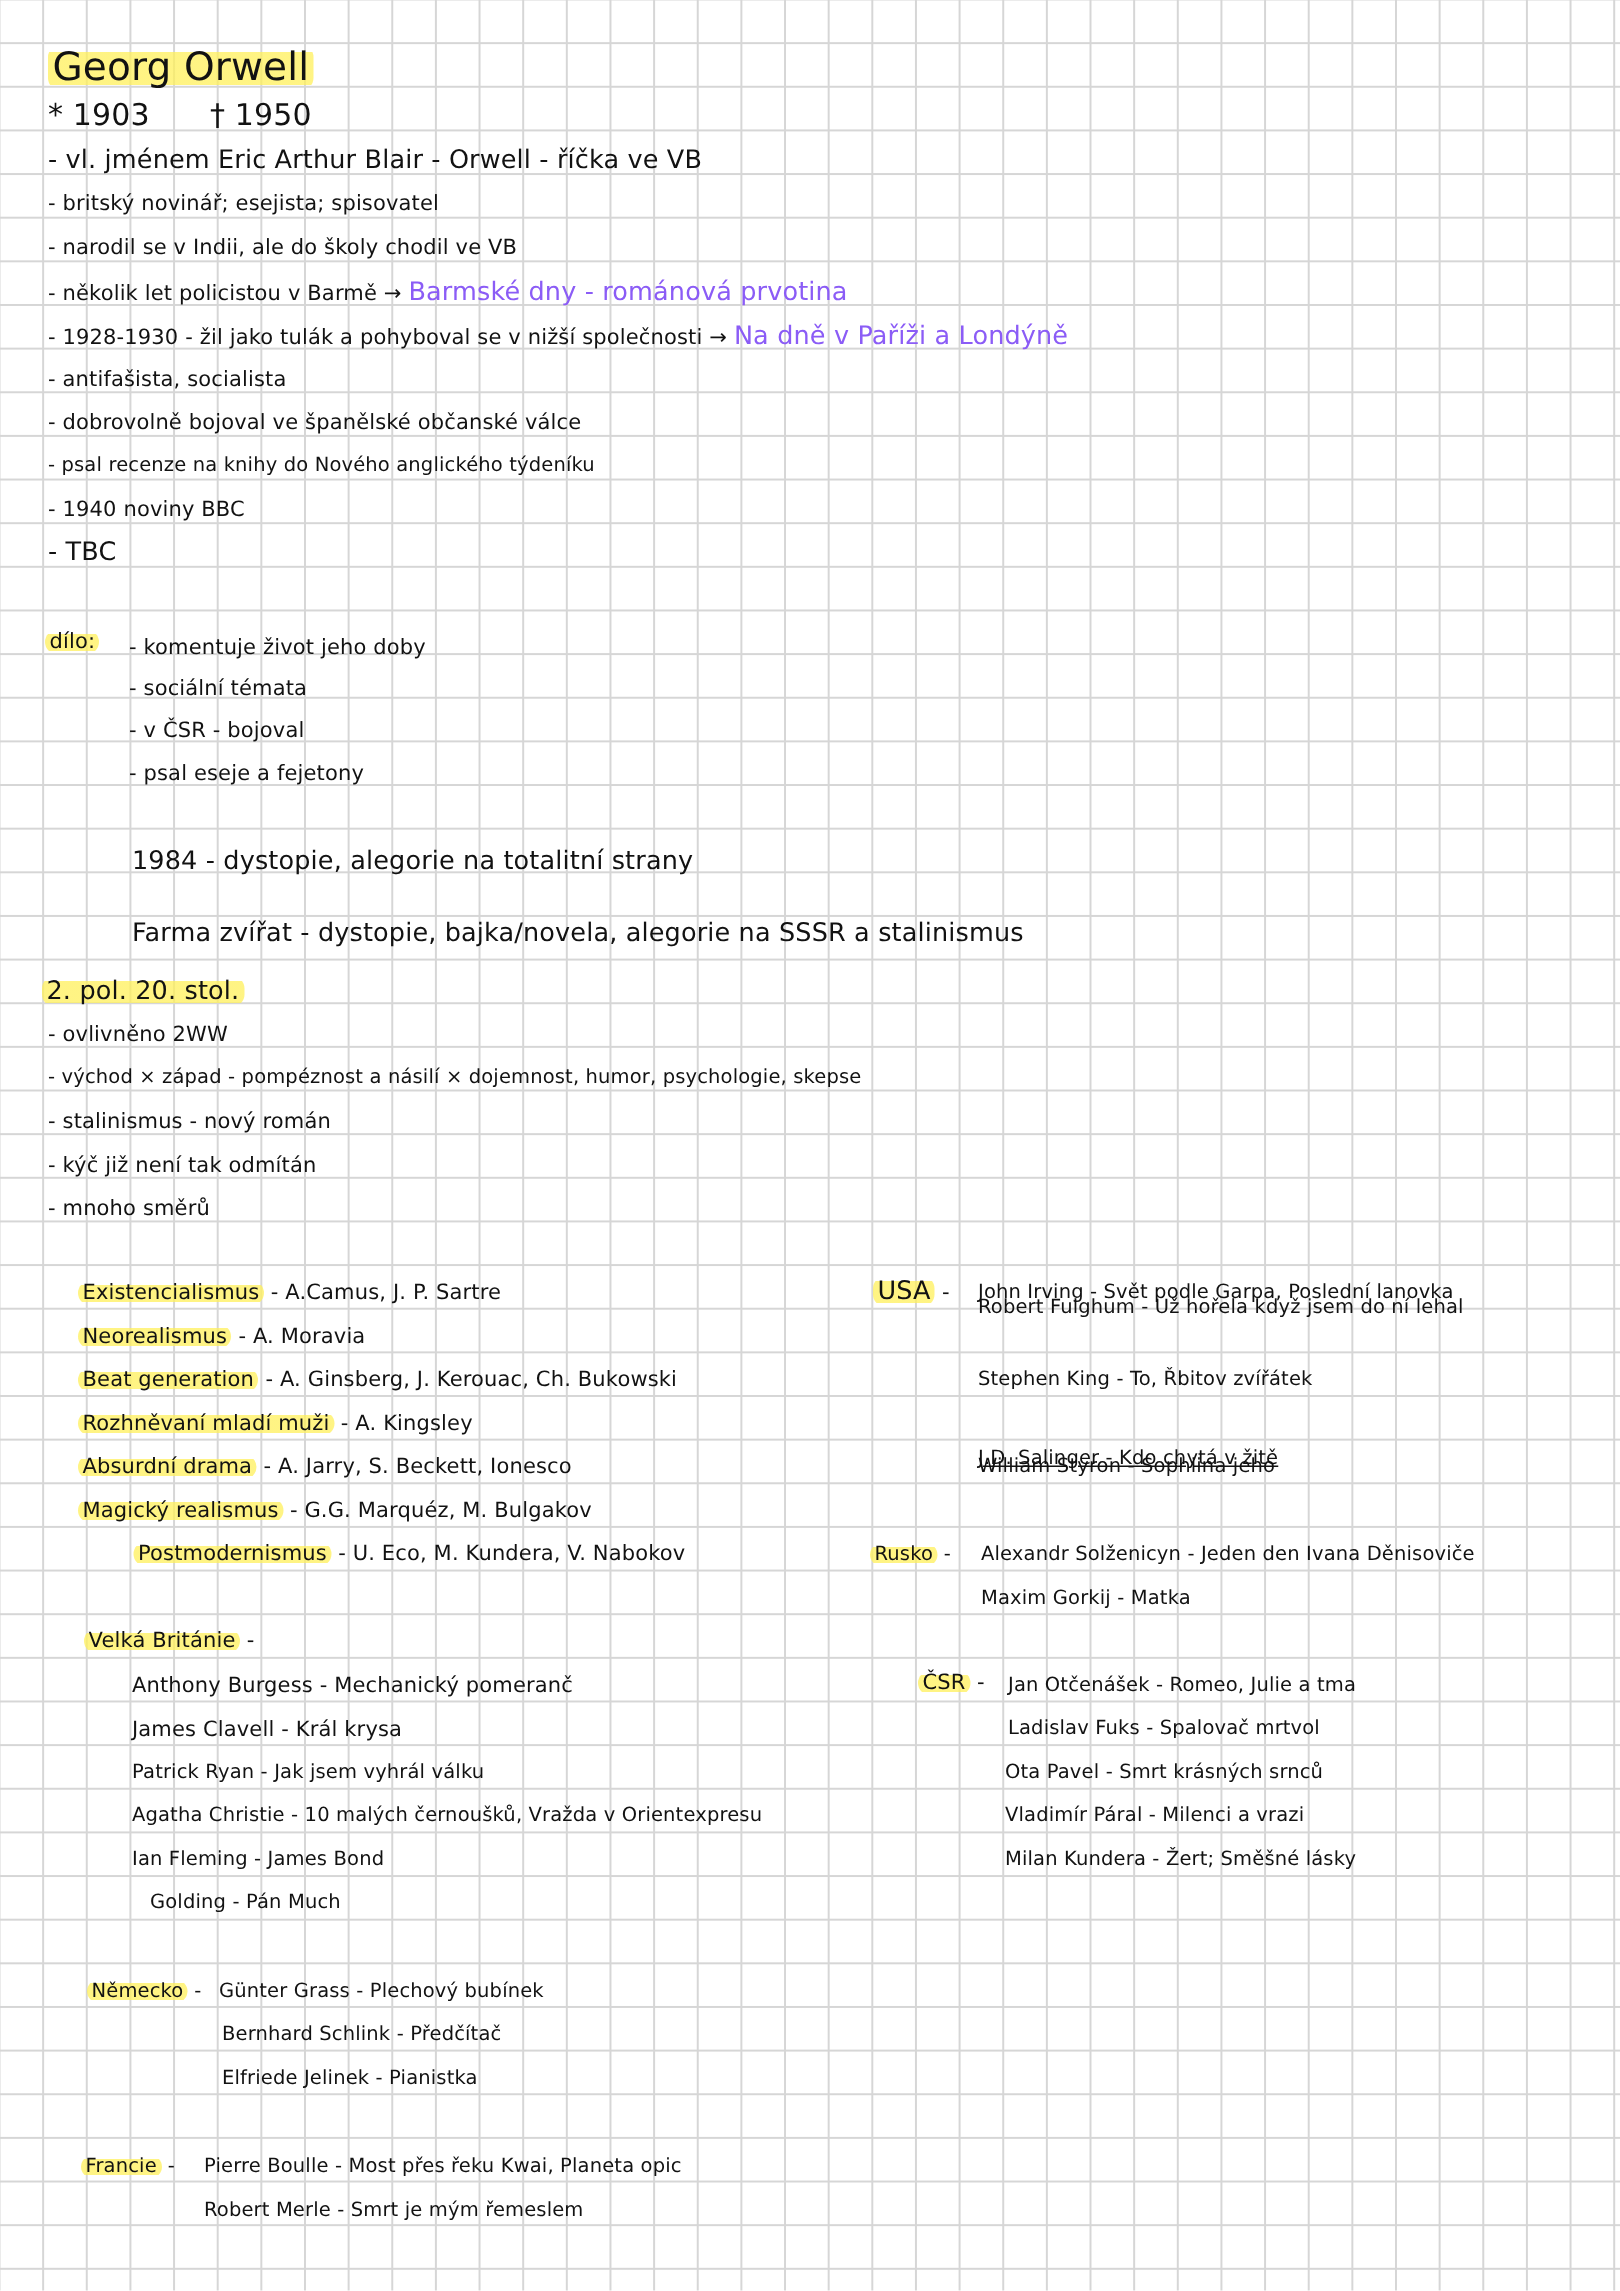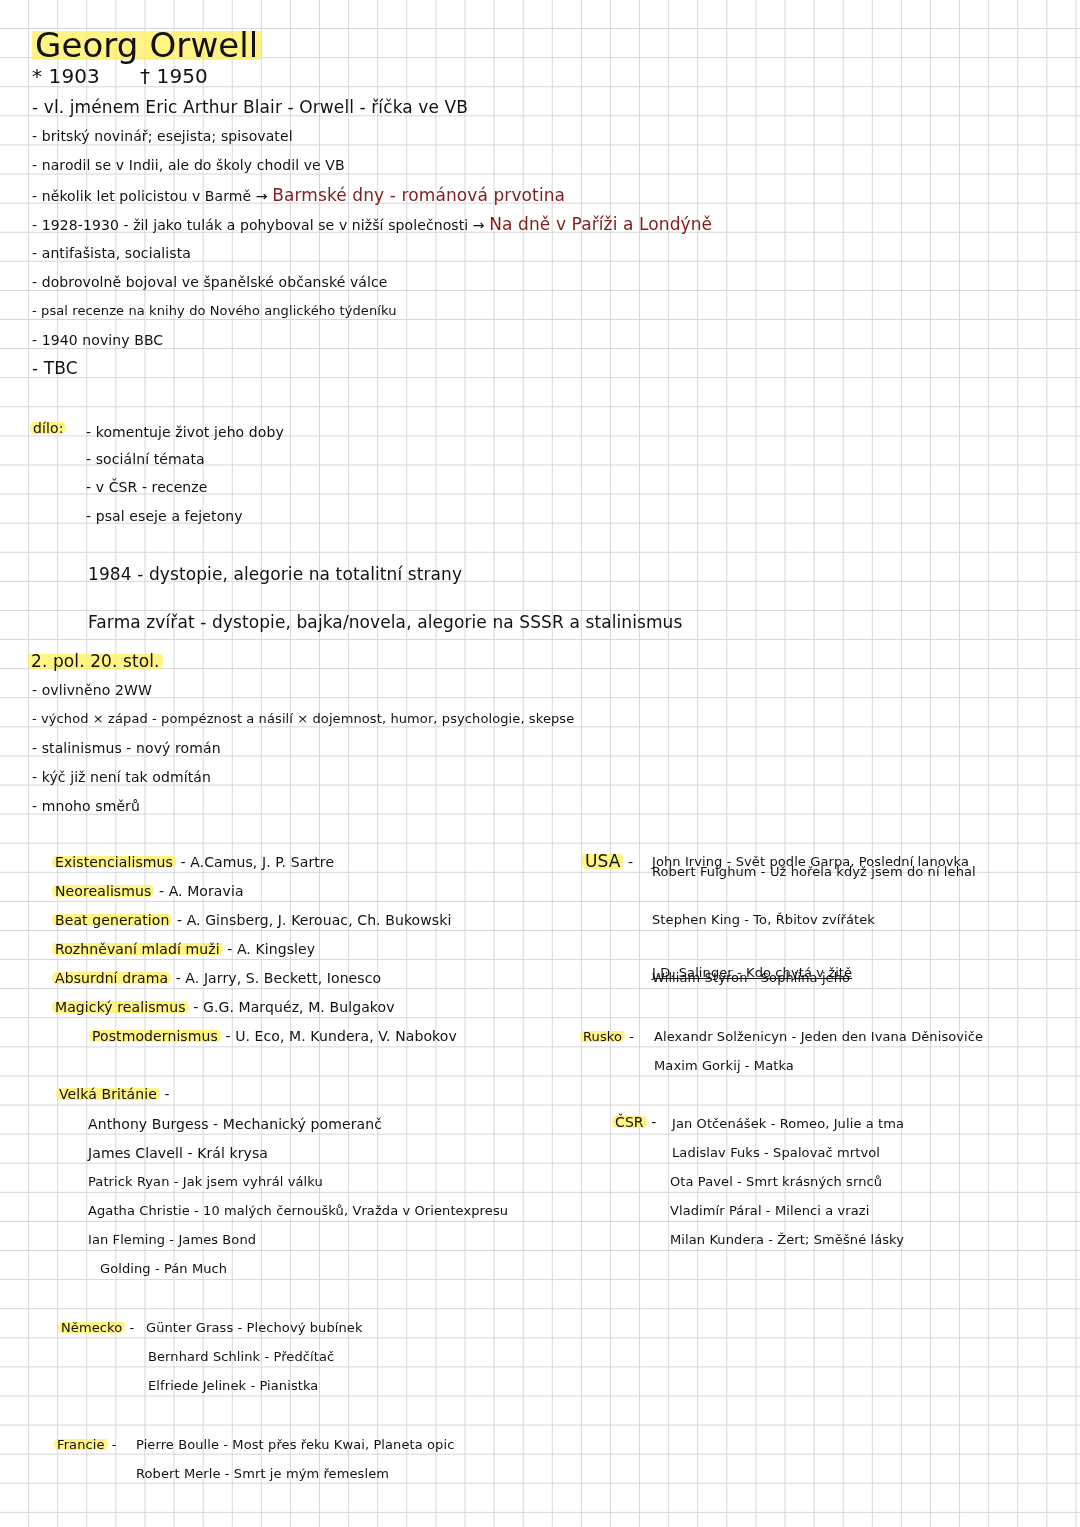--- a/index.html
+++ b/index.html
@@ -18,27 +18,27 @@
       color: #111;
     }
     .ln {
       position: absolute;
       white-space: nowrap;
       font-size: 15px;
       line-height: 20px;
       color: #121212;
       letter-spacing: 0.1px;
     }
-    .gray { color: #7f1d1d; }
+    .gray { color: #8b5cf6; }
     .hl {
       background: linear-gradient(to bottom, transparent 15%, rgba(255,240,90,0.75) 15%, rgba(255,240,90,0.75) 88%, transparent 88%);
       border-radius: 8px;
       padding: 0 3px;
     }
-    .title { font-size: 34px; line-height: 30px; }
+    .title { font-size: 26px; line-height: 30px; }
     .big { font-size: 20px; line-height: 24px; }
     .md { font-size: 17px; line-height: 22px; }
     .sm { font-size: 14px; line-height: 20px; }
     .xs { font-size: 13px; line-height: 20px; }
   </style>
 </head>
 <body>
 
 <div class="ln title" style="left:32px; top:30px;"><span class="hl">Georg Orwell</span></div>
 <div class="ln big" style="left:32px; top:64px;">* 1903</div>
@@ -51,21 +51,21 @@
 <div class="ln sm" style="left:32px; top:213px;"><span>- 1928-1930 - žil jako tulák a pohyboval se v nižší společnosti →</span> <span class="gray md">Na dně v Paříži a Londýně</span></div>
 <div class="ln sm" style="left:32px; top:243px;">- antifašista, socialista</div>
 <div class="ln sm" style="left:32px; top:272px;">- dobrovolně bojoval ve španělské občanské válce</div>
 <div class="ln xs" style="left:32px; top:301px;">- psal recenze na knihy do Nového anglického týdeníku</div>
 <div class="ln sm" style="left:32px; top:330px;">- 1940 noviny BBC</div>
 <div class="ln md" style="left:32px; top:357px;">- TBC</div>
 
 <div class="ln sm" style="left:30px; top:418px;"><span class="hl">dílo:</span></div>
 <div class="ln sm" style="left:86px; top:422px;">- komentuje život jeho doby</div>
 <div class="ln sm" style="left:86px; top:449px;">- sociální témata</div>
-<div class="ln sm" style="left:86px; top:477px;">- v ČSR - recenze</div>
+<div class="ln sm" style="left:86px; top:477px;">- v ČSR - bojoval</div>
 <div class="ln sm" style="left:86px; top:506px;">- psal eseje a fejetony</div>
 <div class="ln md" style="left:88px; top:563px;">1984 - dystopie, alegorie na totalitní strany</div>
 <div class="ln md" style="left:88px; top:592px;margin-top:19px;">Farma zvířat - dystopie, bajka/novela, alegorie na SSSR a stalinismus</div>
 
 <div class="ln md" style="left:28px; top:650px;"><span class="hl">2. pol. 20. stol.</span></div>
 <div class="ln sm" style="left:32px; top:680px;">- ovlivněno 2WW</div>
 <div class="ln xs" style="left:32px; top:709px;">- východ × západ - pompéznost a násilí × dojemnost, humor, psychologie, skepse</div>
 <div class="ln sm" style="left:32px; top:738px;">- stalinismus - nový román</div>
 <div class="ln sm" style="left:32px; top:767px;">- kýč již není tak odmítán</div>
 <div class="ln sm" style="left:32px; top:796px;">- mnoho směrů</div>

